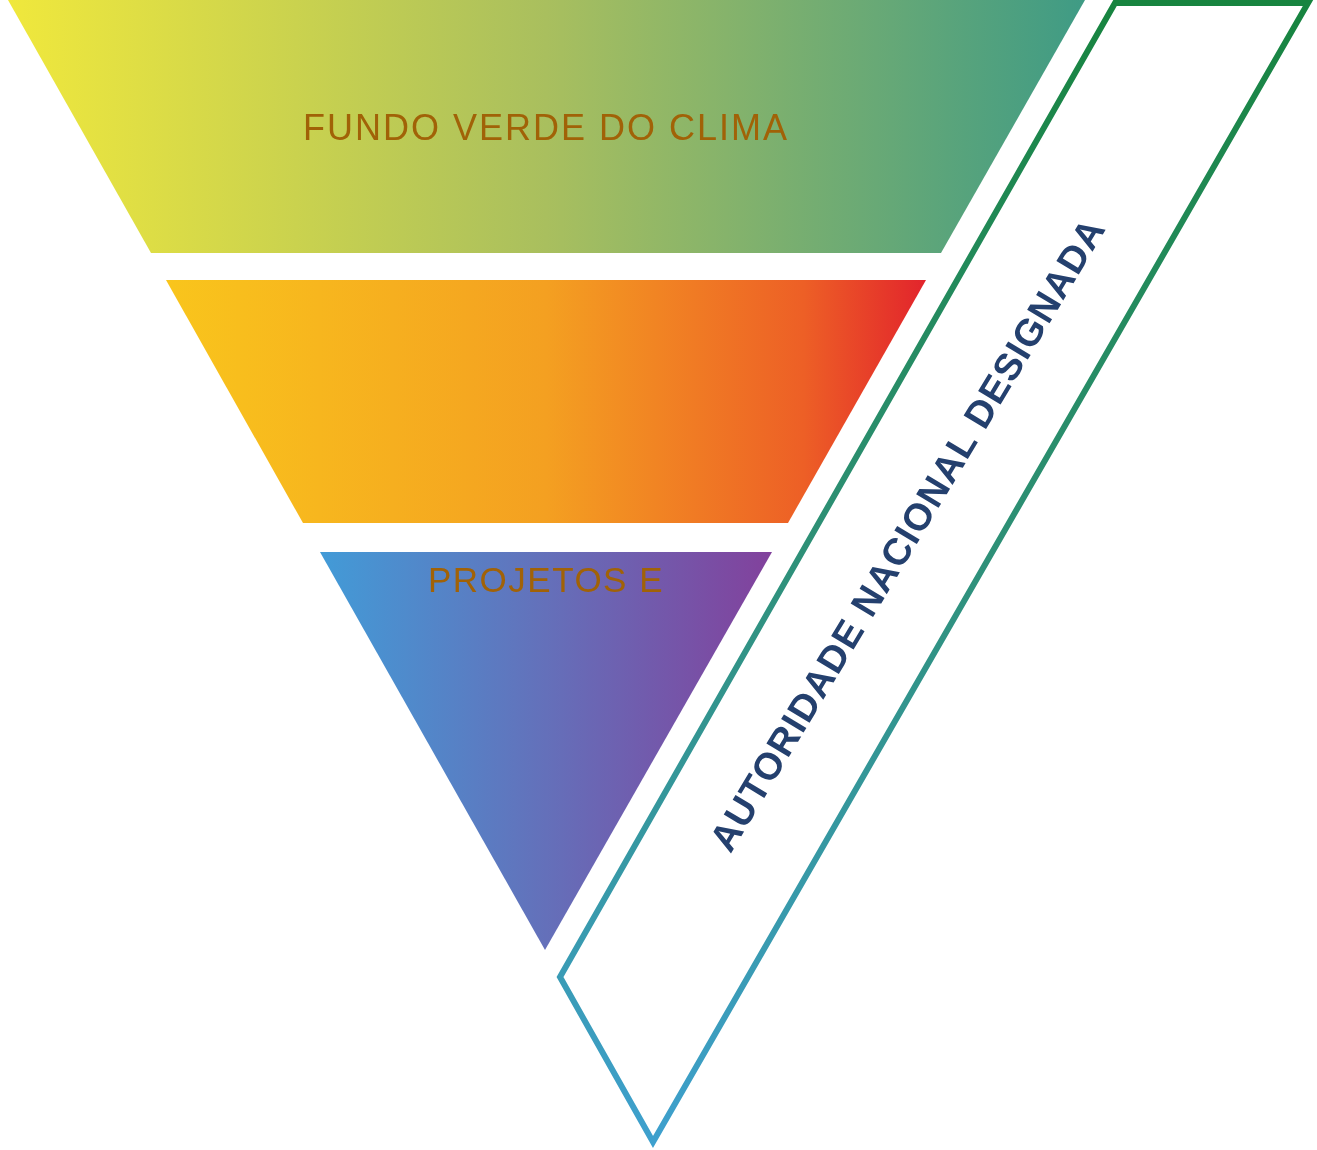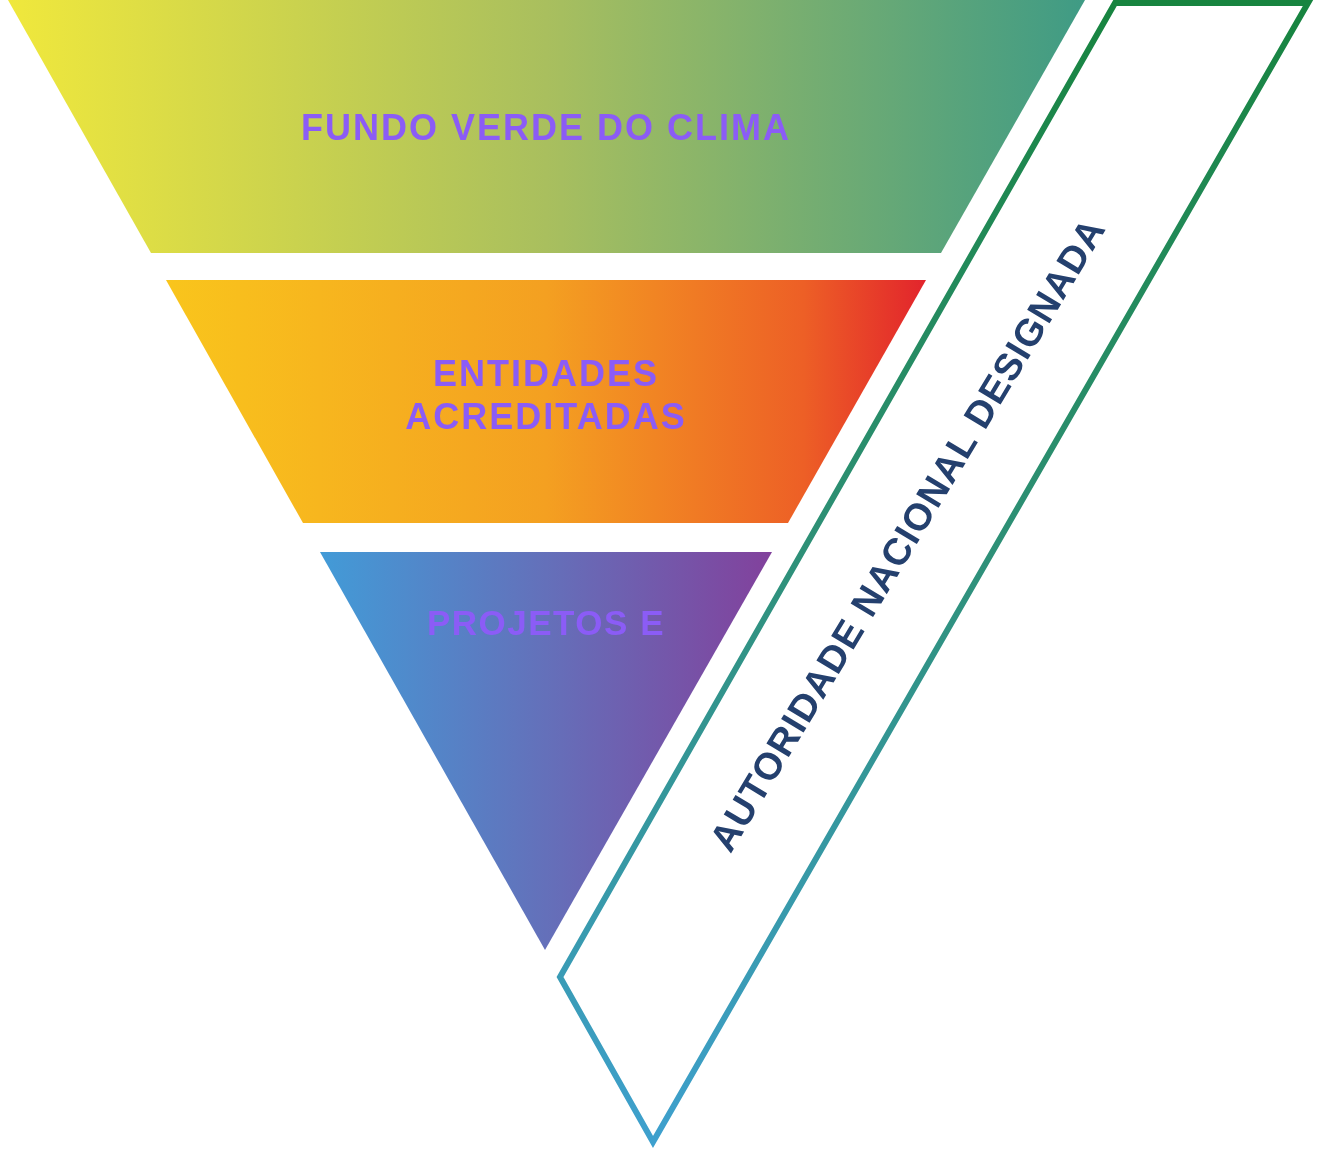--- a/index.html
+++ b/index.html
@@ -7,25 +7,25 @@
     position:relative;
     width:1317px;height:1150px;
     background:#ffffff;
     overflow:hidden;
     font-family:"Liberation Sans",sans-serif;
   }
   .stage svg{position:absolute;left:0;top:0;}
   .band-label{
     position:absolute;left:0;width:1092px;
     text-align:center;
-    color:#8b5cf6;font-weight:bold;
+    color:#a16207;font-weight:normal;
   }
   .band-label-1{top:107px;font-size:36px;letter-spacing:2px;}
   .band-label-2{top:352px;font-size:36px;line-height:43px;letter-spacing:2px;}
-  .band-label-3{top:601px;font-size:35px;line-height:43px;letter-spacing:1.5px;}
+  .band-label-3{top:558px;font-size:35px;line-height:43px;letter-spacing:1.5px;}
   .ribbon-text{
     font-weight:bold;
     font-size:38px;
     letter-spacing:1px;
     font-family:"Liberation Sans",sans-serif;
   }
 </style>
 </head>
 <body>
 
@@ -62,22 +62,18 @@
 
     <polygon points="320,552 772,552 545,950" fill="url(#gradLevel3)"></polygon>
 
     <polygon points="1115,3 1308,3 653,1142 560,977" fill="#ffffff" stroke="url(#gradRibbonStroke)" stroke-width="6" stroke-linejoin="miter" stroke-miterlimit="5"></polygon>
 
     <text class="ribbon-text" transform="translate(910,536) rotate(-59)" text-anchor="middle" dominant-baseline="middle" fill="#24406E">AUTORIDADE NACIONAL DESIGNADA</text>
   </svg>
 
   <div class="band-label band-label-1">FUNDO VERDE DO CLIMA</div>
 
-  <div class="band-label band-label-2">
-    <div>ENTIDADES</div>
-    <div>ACREDITADAS</div>
-  </div>
 
   <div class="band-label band-label-3">
     <div>PROJETOS E</div>
   </div>
 
 </div>
 
 </body></html>

